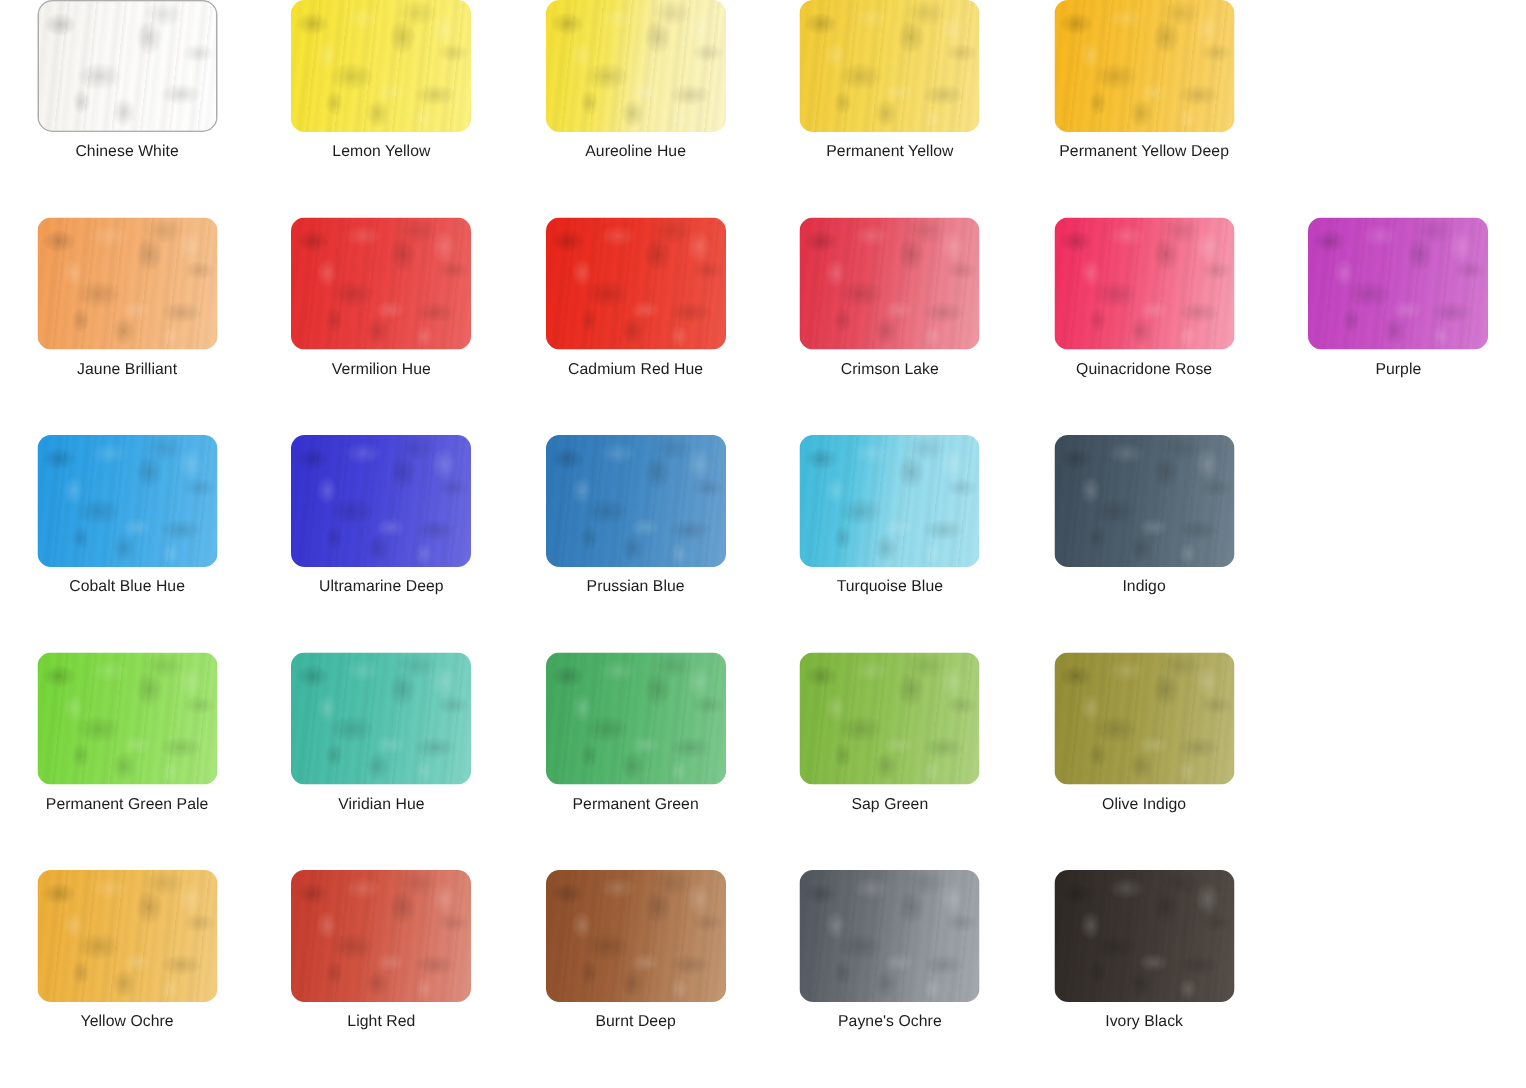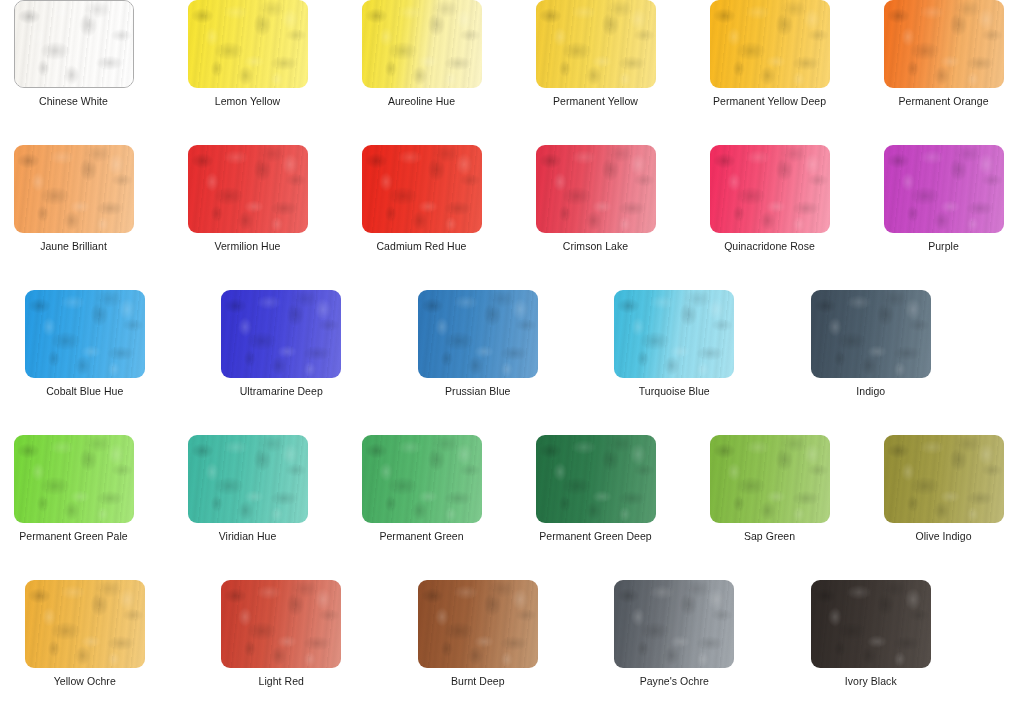--- a/index.html
+++ b/index.html
@@ -21,21 +21,20 @@
     height: 725px;
     background: #ffffff;
   }
 
   .swatch-row {
     display: flex;
     flex-direction: row;
     width: 1017px;
     height: 145px;
     align-items: flex-start;
-    gap: 27px;
   }
 
   .swatch-cell {
     width: 169.5px;
     display: flex;
     flex-direction: column;
     align-items: center;
     justify-content: flex-start;
   }
 
@@ -155,29 +154,20 @@
       </div>
       <div class="swatch-cell">
         <div class="swatch-chip">
           <div class="paint-base" style="background: linear-gradient(100deg, rgb(248, 182, 28) 0%, rgb(249, 196, 54) 40%, rgb(251, 216, 115) 100%);"></div>
           <div class="paint-grain"></div>
           <div class="paint-grain b"></div>
           <div class="paint-streaks"></div>
         </div>
         <div class="swatch-label">Permanent Yellow Deep</div>
       </div>
-      <div class="swatch-cell">
-        <div class="swatch-chip">
-          <div class="paint-base" style="background: linear-gradient(100deg, rgb(242, 111, 29) 0%, rgb(245, 138, 60) 32%, rgb(246, 177, 101) 62%, rgb(245, 195, 134) 100%);"></div>
-          <div class="paint-grain"></div>
-          <div class="paint-grain b"></div>
-          <div class="paint-streaks"></div>
-        </div>
-        <div class="swatch-label">Permanent Orange</div>
-      </div>
     </div>
     <div class="swatch-row">
       <div class="swatch-cell">
         <div class="swatch-chip">
           <div class="paint-base" style="background: linear-gradient(100deg, rgb(244, 157, 84) 0%, rgb(246, 174, 110) 45%, rgb(248, 199, 149) 100%);"></div>
           <div class="paint-grain"></div>
           <div class="paint-grain b"></div>
           <div class="paint-streaks"></div>
         </div>
         <div class="swatch-label">Jaune Brilliant</div>
@@ -298,29 +288,20 @@
         <div class="swatch-chip">
           <div class="paint-base" style="background: linear-gradient(100deg, rgb(66, 168, 93) 0%, rgb(86, 184, 110) 45%, rgb(127, 203, 143) 100%);"></div>
           <div class="paint-grain"></div>
           <div class="paint-grain b"></div>
           <div class="paint-streaks"></div>
         </div>
         <div class="swatch-label">Permanent Green</div>
       </div>
       <div class="swatch-cell">
         <div class="swatch-chip">
-          <div class="paint-base" style="background: linear-gradient(100deg, rgb(34, 111, 65) 0%, rgb(47, 125, 78) 45%, rgb(88, 157, 112) 100%);"></div>
-          <div class="paint-grain"></div>
-          <div class="paint-grain b"></div>
-          <div class="paint-streaks"></div>
-        </div>
-        <div class="swatch-label">Permanent Green Deep</div>
-      </div>
-      <div class="swatch-cell">
-        <div class="swatch-chip">
           <div class="paint-base" style="background: linear-gradient(100deg, rgb(124, 182, 60) 0%, rgb(144, 195, 83) 45%, rgb(177, 212, 130) 100%);"></div>
           <div class="paint-grain"></div>
           <div class="paint-grain b"></div>
           <div class="paint-streaks"></div>
         </div>
         <div class="swatch-label">Sap Green</div>
       </div>
       <div class="swatch-cell">
         <div class="swatch-chip">
           <div class="paint-base" style="background: linear-gradient(100deg, rgb(147, 141, 52) 0%, rgb(164, 158, 72) 45%, rgb(192, 187, 120) 100%);"></div>

